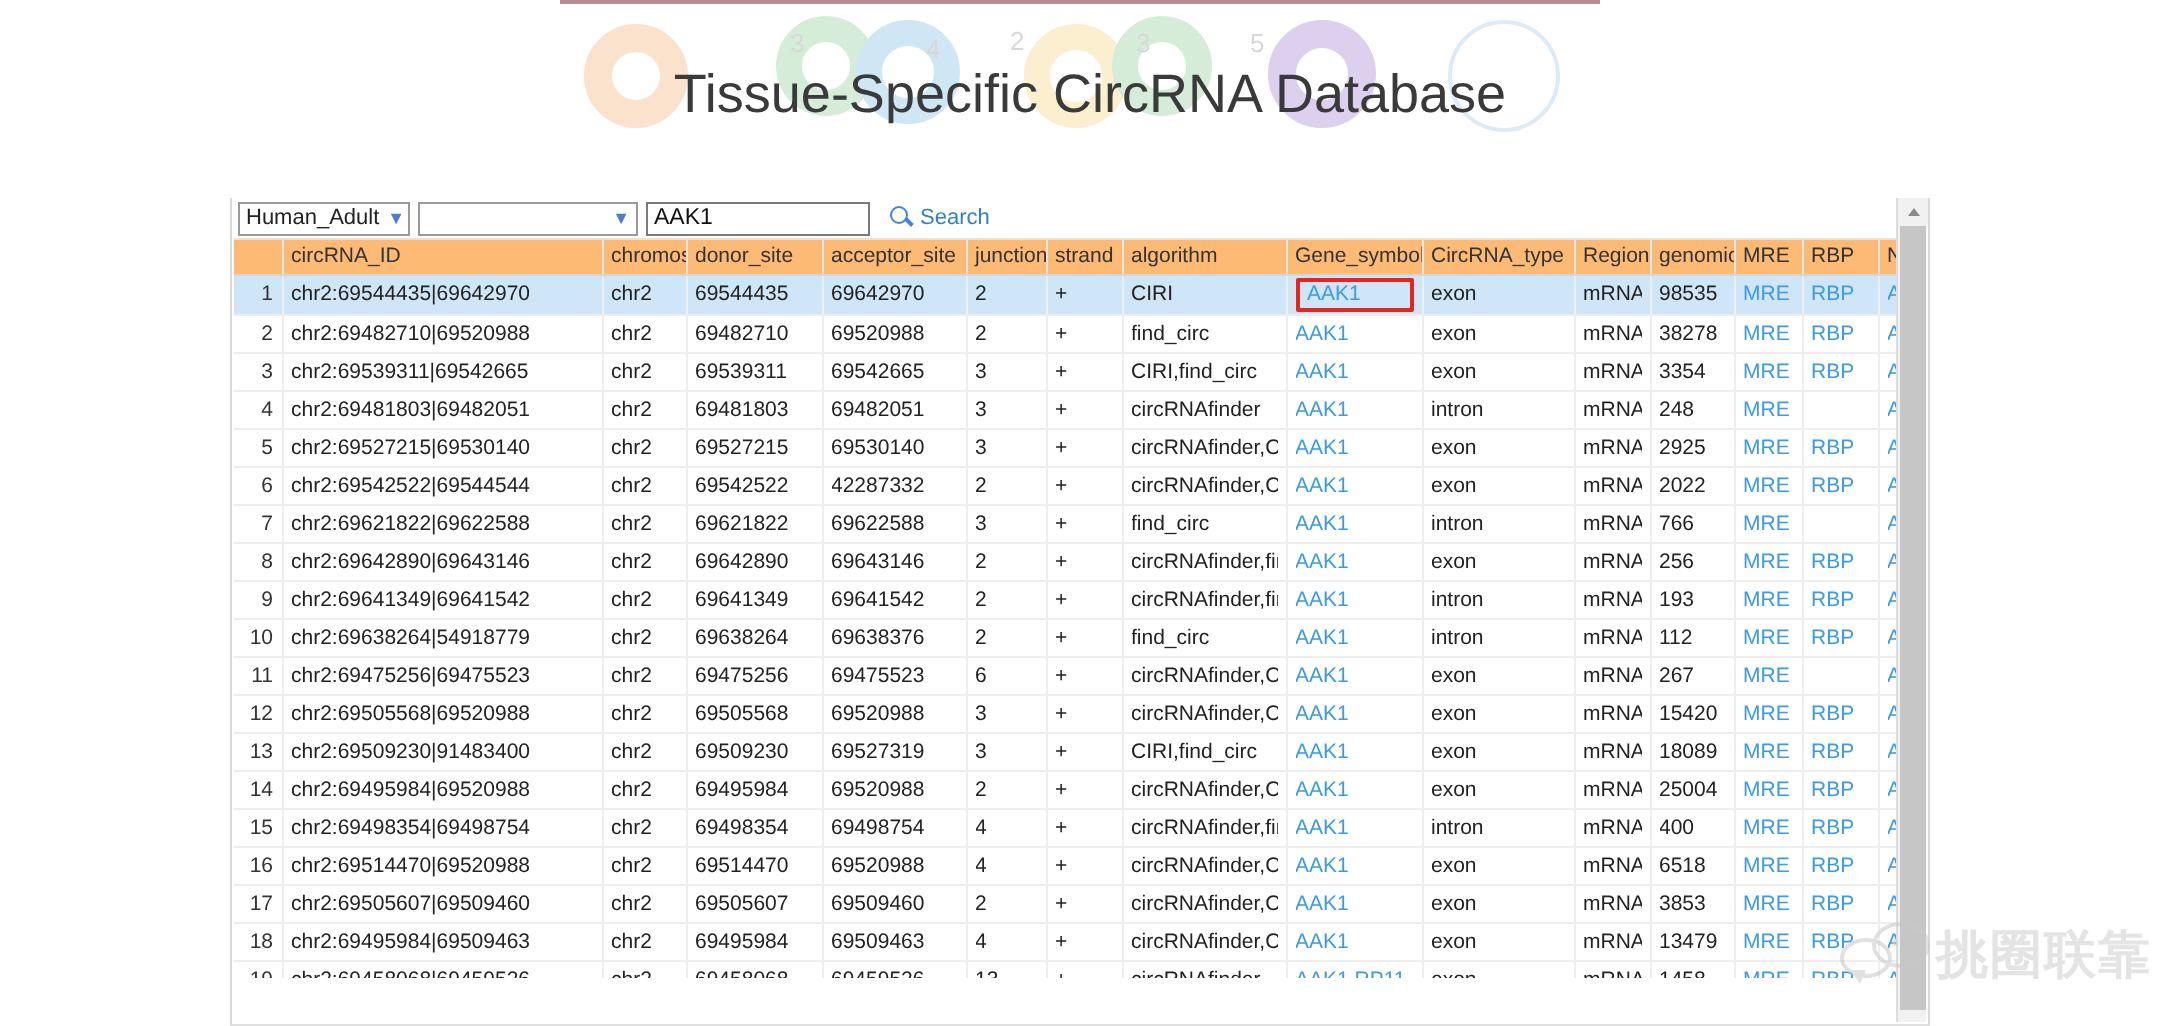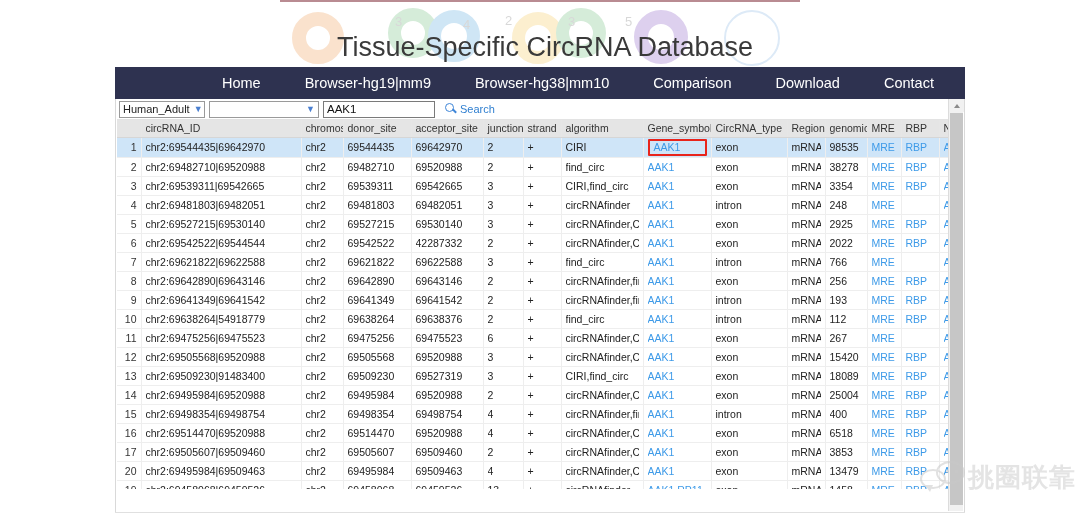--- a/index.html
+++ b/index.html
@@ -101,21 +101,21 @@
   .table-wrap {
     position: absolute; left: 1px; top: 20px; width: 846px; height: 370px;
     overflow: hidden; border-top: 1px solid #e3e3e3;
   }
   table.grid {
     border-collapse: collapse; table-layout: fixed;
     font-size: 10.5px; color: #222; width: 846px;
   }
   table.grid th {
     font-weight: normal; font-size: 10.5px; color: #333;
-    background: #e5e5e5; text-align: left;
+    background: #fdba74; text-align: left;
     border-right: 1px solid #e6e6e6; border-bottom: 1px solid #d6d6d6;
     padding: 2px 4px; height: 17px; white-space: nowrap; overflow: hidden;
   }
   table.grid td {
     border-right: 1px solid #eeeeee; border-bottom: 1px solid #eeeeee;
     padding: 1px 4px; height: 19px; white-space: nowrap; overflow: hidden;
     vertical-align: middle;
   }
   tr.row-sel td { background: #cfe5f8; }
   td.c-idx { text-align: right; color: #333; border-right: 1px solid #e6e6e6; }
@@ -204,28 +204,20 @@
       <div class="ring-num" style="left:505px; top:13px;">2</div>
       <div class="ring-num" style="left:568px; top:14px;">3</div>
       <div class="ring-num" style="left:625px; top:14px;">5</div>
     </div>
 
     <div class="logo-text-wrap">
       <span class="logo-sub">Tissue-Specific CircRNA Database</span>
     </div>
   </div>
 
-  <div class="navbar">
-    <div class="nav-item">Home</div>
-    <div class="nav-item">Browser-hg19|mm9</div>
-    <div class="nav-item">Browser-hg38|mm10</div>
-    <div class="nav-item">Comparison</div>
-    <div class="nav-item">Download</div>
-    <div class="nav-item">Contact</div>
-  </div>
 
   <div class="panel">
 
     <div class="search-row">
       <div class="sel sel-1">
         <span>Human_Adult</span>
         <span class="caret">▼</span>
       </div>
       <div class="sel sel-2">
         <span></span>
@@ -1075,21 +1067,21 @@
               </td>
               <td>
                 <span class="clip lnk">RBP</span>
               </td>
               <td>
                 <span class="clip lnk">AAK1</span>
               </td>
             </tr>
             <tr>
               <td class="c-idx">
-                <span class="clip">20</span>
+                <span class="clip">18</span>
               </td>
               <td>
                 <span class="clip">chr2:69495984|69509463</span>
               </td>
               <td>
                 <span class="clip">chr2</span>
               </td>
               <td>
                 <span class="clip">69495984</span>
               </td>

